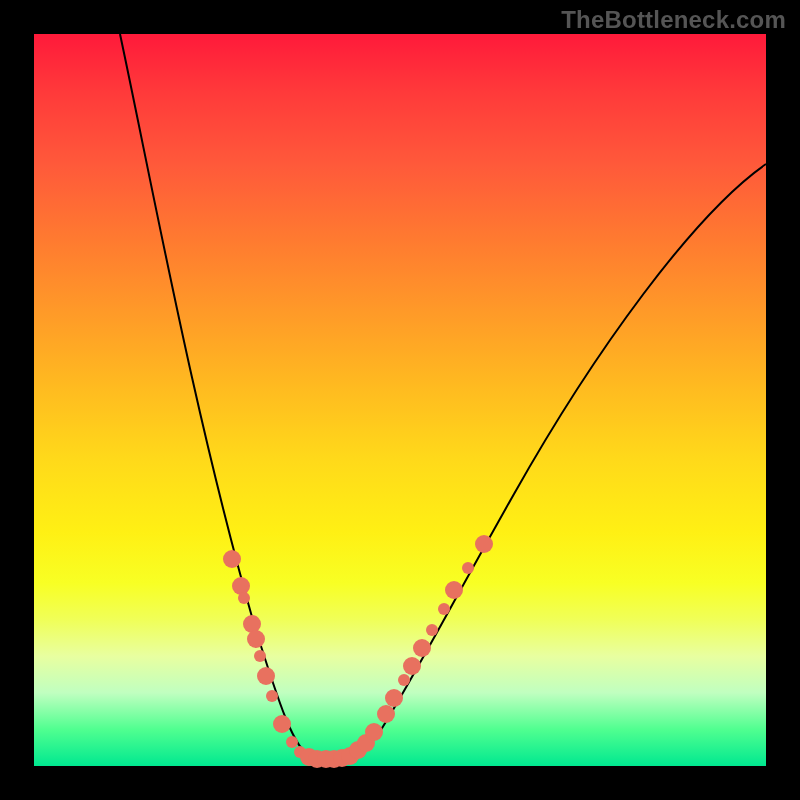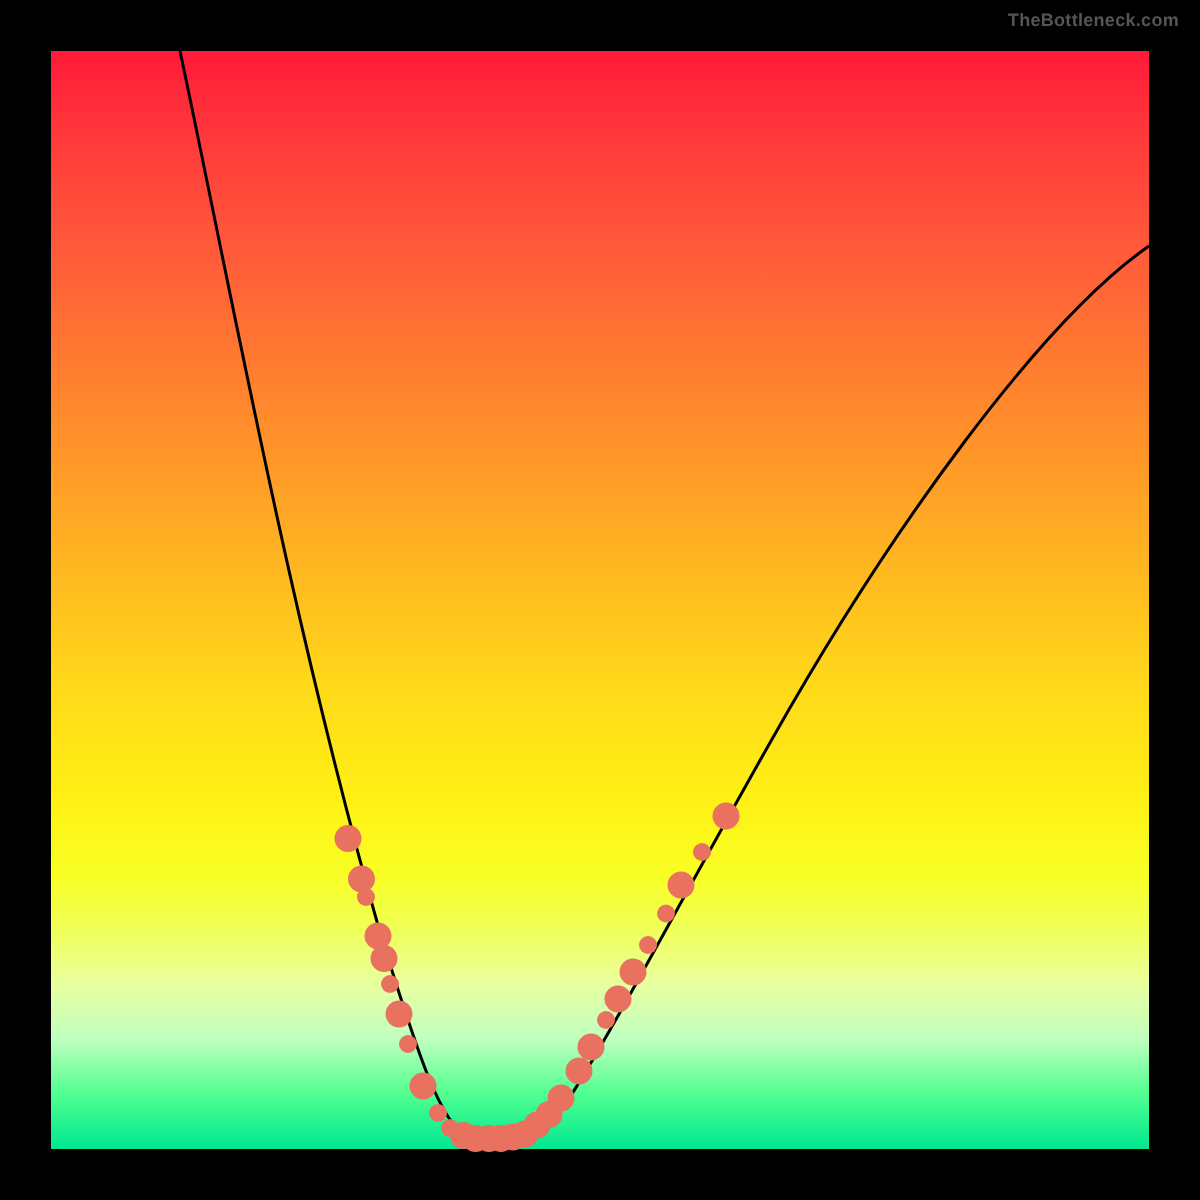--- a/index.html
+++ b/index.html
@@ -31,21 +31,21 @@
       #e8ffa0 85%,
       #c0ffc0 90%,
       #50ff90 95%,
       #00e890 100%
     );
   }
   .attribution {
     position: absolute;
     top: 6px;
     right: 14px;
-    font-size: 12px;
+    font-size: 24px;
     font-weight: 600;
     color: #555;
     letter-spacing: 0.2px;
   }
   .curve-svg {
     position: absolute;
     left: 34px;
     top: 34px;
     width: 732px;
     height: 732px;

